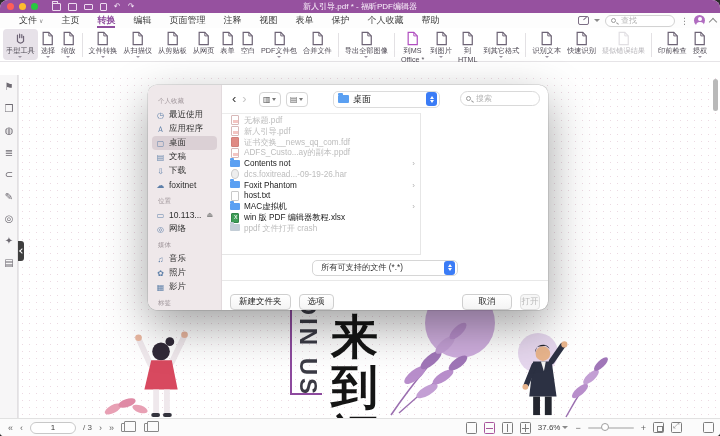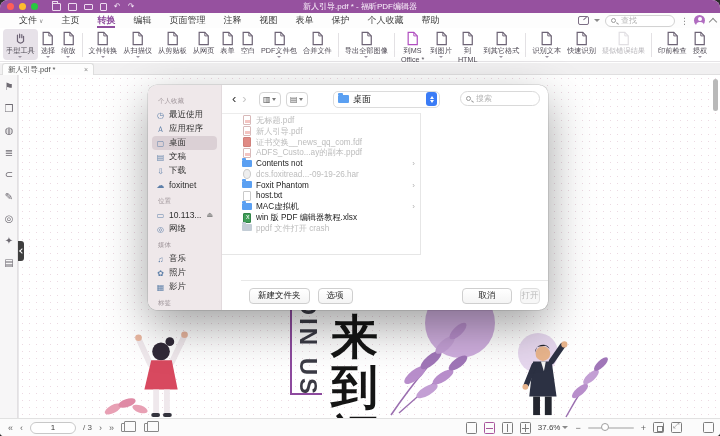--- a/index.html
+++ b/index.html
@@ -94,40 +94,40 @@
   .folder::before{content:"";position:absolute;left:0;top:-2px;width:5px;height:2px;background:#5ba0f2;border-radius:1px 1px 0 0;}
   .loc-label{font-size:9px;color:#222;flex:1;}
   .stepper{width:11px;height:14px;background:#3b7cf6;border-radius:3px;display:flex;flex-direction:column;align-items:center;justify-content:center;gap:1px;flex:none;}
   .st-up{width:0;height:0;border-left:2.5px solid transparent;border-right:2.5px solid transparent;border-bottom:3px solid #fff;}
   .st-dn{width:0;height:0;border-left:2.5px solid transparent;border-right:2.5px solid transparent;border-top:3px solid #fff;}
   .dlg-search{position:absolute;right:8px;top:6px;width:80px;height:15px;border:1px solid #d9d9d9;border-radius:8px;background:#fff;display:flex;align-items:center;gap:3px;padding:0 5px;}
   .dlg-search input{border:none;outline:none;width:100%;font-size:8px;background:transparent;color:#444}
   .dlg-search input::placeholder{color:#b5b5b5}
   .dlg-list{position:absolute;left:0;top:28px;width:198px;height:142px;border-top:1px solid #ececec;border-bottom:1px solid #e6e6e6;padding-top:1px;overflow:hidden;}
   .col-div{position:absolute;left:198px;top:28px;width:1px;height:142px;background:#e6e6e6;}
-  .frow{display:flex;align-items:center;gap:4px;height:10.8px;padding-left:20px;font-size:8.2px;color:#1c1c1c;white-space:nowrap;}
+  .frow{display:flex;align-items:center;gap:4px;height:10.8px;padding-left:8px;font-size:8.2px;color:#1c1c1c;white-space:nowrap;}
   .frow.dim{color:#bcbcbc;}
   .fchev{margin-left:auto;margin-right:5px;color:#b0b0b0;font-size:8px;}
   .fico{width:10px;height:10px;flex:none;position:relative;}
   .fico .docb{position:absolute;left:1px;top:0;width:8px;height:10px;background:#fff;border:0.8px solid #c9c9c9;border-radius:1px;}
   .fico.pdf .docb{border-color:#d8b9b9}
   .fico.pdf .docb::after{content:"";position:absolute;left:1px;bottom:1px;width:5px;height:3px;background:#e05a50;opacity:.75}
   .fico.dim .docb::after{opacity:.35}
   .fico.fdf .docb{background:#e08a84;border-color:#d0807a}
   .fico.pkg .docb{background:#d9c49e;border-color:#c4ae87;border-radius:2px;top:2px;height:8px;}
   .fico.har .docb{border-radius:50%;background:#eee;}
   .fico.xls .docb{background:#3f9e57;border-color:#33854a}
   .fico.xls .docb::after{content:"x";position:absolute;left:2px;top:-1px;font-size:7px;color:#fff;}
   .fico .fldr{position:absolute;left:0;top:1px;width:10px;height:7px;background:#5ba0f2;border-radius:1px;}
   .fico .fldr::before{content:"";position:absolute;left:0;top:-2px;width:4px;height:2px;background:#5ba0f2;border-radius:1px 1px 0 0;}
   .fico.dimf .fldr{background:#c3cdd6}.fico.dimf .fldr::before{background:#c3cdd6}
   .fmt-row{position:absolute;left:0;right:0;top:170px;height:25px;display:flex;align-items:center;justify-content:center;}
   .fmt-select{width:146px;height:16px;border:1px solid #d6d6d6;border-radius:5px;background:#fff;display:flex;align-items:center;padding:0 2px 0 8px;}
   .fmt-label{font-size:8.2px;color:#333;flex:1;white-space:nowrap;}
-  .dlg-btnrow{position:absolute;left:0;right:0;top:195px;height:30px;border-top:1px solid #e8e8e8;display:flex;align-items:center;margin-left:19px;}
+  .dlg-btnrow{position:absolute;left:0;right:0;top:195px;height:30px;border-top:1px solid #e8e8e8;display:flex;align-items:flex-end;}
   .mbtn{height:16px;border:1px solid #cfcfcf;border-radius:4px;background:linear-gradient(#fff,#f4f4f4);font-size:8.5px;color:#222;display:flex;align-items:center;justify-content:center;padding:0 8px;white-space:nowrap;}
   .mbtn.disabled{color:#b9b9b9;border-color:#dedede;background:#f7f7f7;}
 
   
   .statusbar{position:absolute;left:0;top:418px;width:720px;height:18px;background:#fbfbfb;border-top:1px solid #e1e1e1;display:flex;align-items:center;font-size:8px;color:#555;}
   .sb-left{display:flex;align-items:center;gap:7px;margin-left:8px;}
   .sb-right{display:flex;align-items:center;gap:7px;margin-left:auto;margin-right:6px;}
   .sb-gl{font-size:9px;color:#666;}
   .page-input{width:46px;height:12px;border:1px solid #c8c8c8;border-radius:6px;text-align:center;font-size:8px;color:#333;outline:none;background:#fff;}
   .hist{width:10px;height:9px;border:1px solid #888;border-radius:1px;position:relative;}
@@ -397,26 +397,20 @@
           <svg width="13" height="15" viewBox="0 0 15 16">
             <path d="M2.5 1h6.5l4 4v10h-10.5z" fill="none" stroke="#6d6375" stroke-width="1.4"></path>
             <path d="M9 1v4h4" fill="none" stroke="#6d6375" stroke-width="1.1"></path>
           </svg>
         </div>
         <div class="rlabel">授权</div>
         <div class="rdd"></div>
       </div>
     </div>
 
-  <div class="tabbar">
-    <div class="tab">
-      <span class="tab-label">新人引导.pdf *</span>
-      <span class="tab-close">×</span>
-    </div>
-  </div>
 
   <div class="main">
     <div class="leftpanel" id="leftpanel">
         <div class="lpi">⚑</div>
         <div class="lpi">❐</div>
         <div class="lpi">◍</div>
         <div class="lpi">≣</div>
         <div class="lpi">⊂</div>
         <div class="lpi">✎</div>
         <div class="lpi">◎</div>
@@ -631,20 +625,29 @@
               <span>win 版 PDF 编辑器教程.xlsx</span>
             </div>
             <div class="frow dim">
               <span class="fico dimf">
                 <span class="fldr"></span>
               </span>
               <span>ppdf 文件打开 crash</span>
             </div>
           </div>
         <div class="col-div"></div>
+        <div class="fmt-row">
+          <div class="fmt-select">
+            <span class="fmt-label">所有可支持的文件 (*.*)</span>
+            <div class="stepper">
+                <div class="st-up"></div>
+                <div class="st-dn"></div>
+              </div>
+          </div>
+        </div>
         <div class="dlg-btnrow">
           <div class="mbtn" style="margin-left:8px">新建文件夹</div>
           <div class="mbtn" style="margin-left:8px">选项</div>
           <div class="mbtn" style="margin-left:auto;width:50px">取消</div>
           <div class="mbtn disabled" style="margin-left:8px;margin-right:8px;width:20px">打开</div>
         </div>
       </div>
     </div>
   </div>
 

